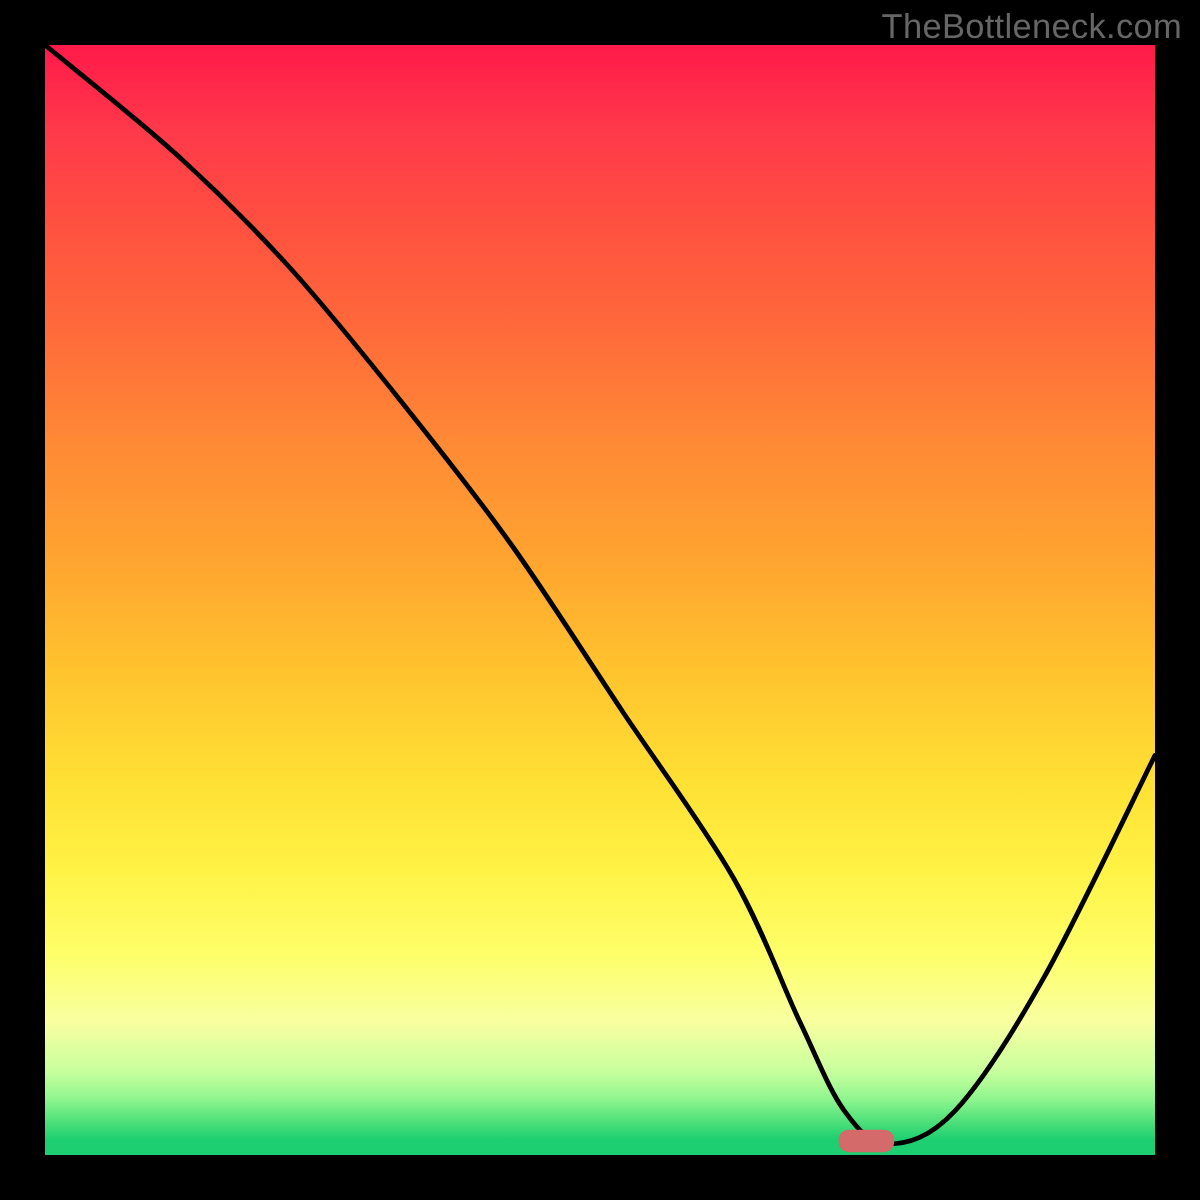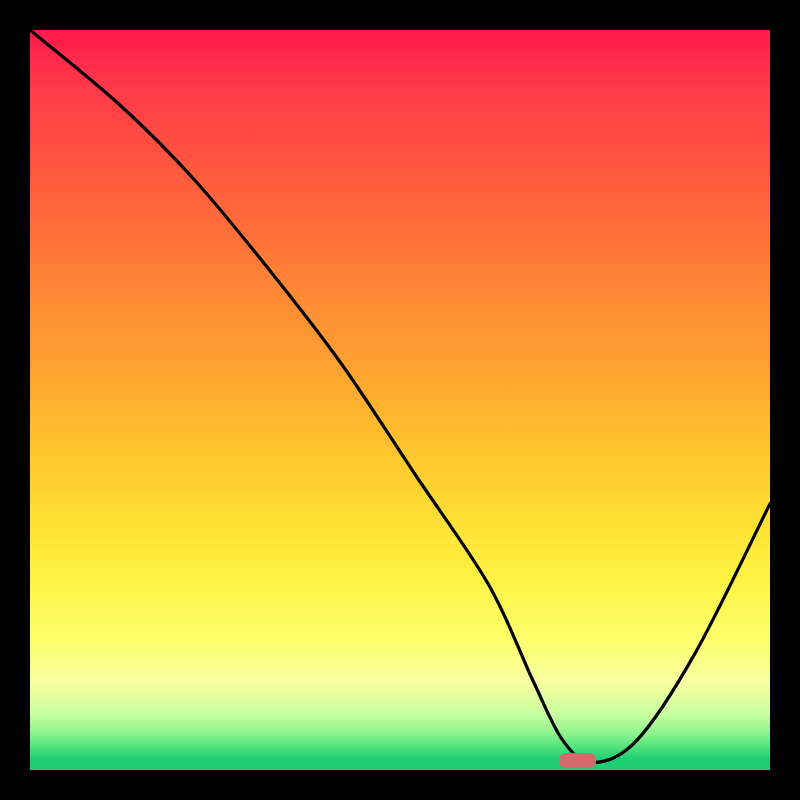--- a/index.html
+++ b/index.html
@@ -73,20 +73,21 @@
   .marker {
     fill: #d46a6a;
     stroke: #d46a6a;
   }
 </style>
 </head>
 <body>
 
 <div class="frame">
 
+  <div class="watermark">TheBottleneck.com</div>
 
   <div class="plot-area">
     <div class="gradient"></div>
 
     <svg class="curve" viewBox="0 0 740 740" preserveAspectRatio="none">
       <path id="curve-path" class="line" d="M 0 0 C 14.799999999999999 12.333333333333334, 61.66666666666666 49.33333333333333, 88.8 74 C 115.93333333333334 98.66666666666667, 138.13333333333335 120.86666666666667, 162.8 148 C 187.46666666666667 175.13333333333333, 212.13333333333335 205.96666666666664, 236.8 236.79999999999995 C 261.4666666666667 267.63333333333327, 286.1333333333333 298.4666666666666, 310.8 332.99999999999994 C 335.4666666666667 367.5333333333333, 360.1333333333333 407, 384.8 444 C 409.4666666666667 481, 439.06666666666666 520.4666666666667, 458.8 555 C 478.53333333333336 589.5333333333333, 490.86666666666673 625.3000000000001, 503.20000000000005 651.2 C 515.5333333333334 677.1, 522.9333333333333 696.8333333333333, 532.8 710.4 C 542.6666666666666 723.9666666666667, 550.0666666666666 732.6, 562.4 732.6 C 574.7333333333333 732.6, 589.5333333333333 728.9, 606.8 710.4 C 624.0666666666666 691.9, 643.8 661.0666666666667, 666 621.6 C 688.2 582.1333333333333, 727.6666666666666 498.2666666666667, 740 473.6"></path>
       <rect id="opt-marker" class="marker" rx="6" ry="6" x="529.6" y="723.6" width="36" height="14"></rect>
     </svg>
   </div>
 

